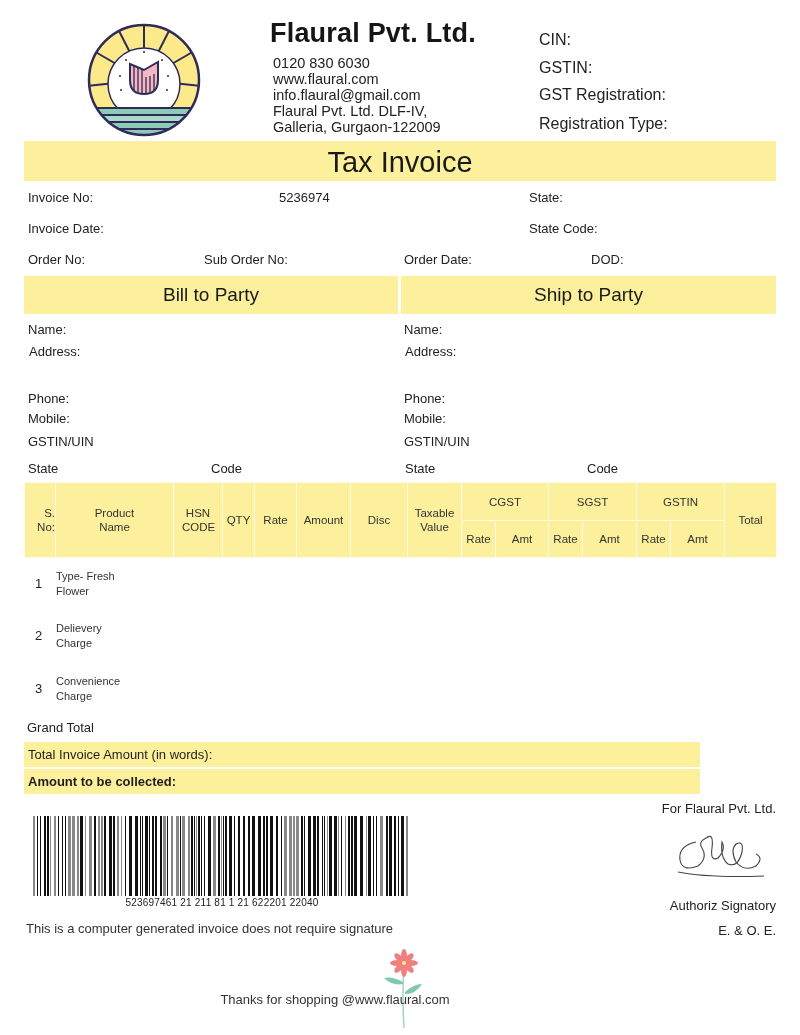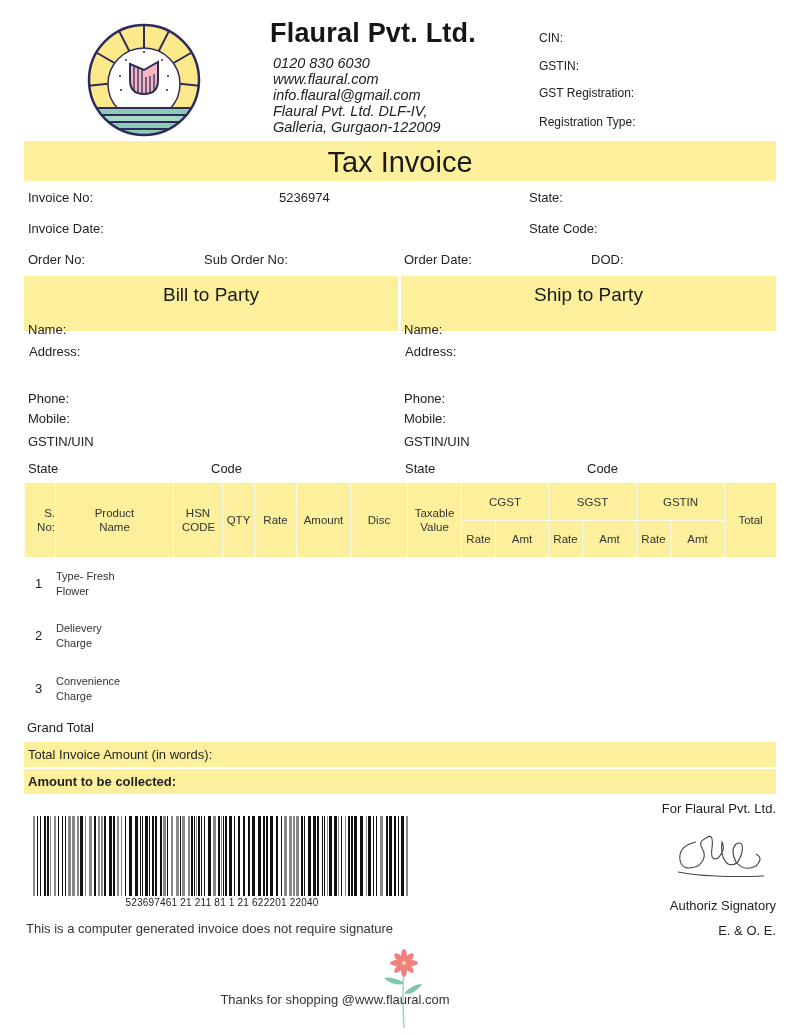--- a/index.html
+++ b/index.html
@@ -2,31 +2,31 @@
 <html><head>
 <meta charset="utf-8">
 <style>
   html, body { margin:0; padding:0; background:#ffffff; }
   body { width:800px; height:1035px; position:relative; overflow:hidden;
          font-family:"Liberation Sans", "DejaVu Sans", sans-serif; color:#1e1e1e; }
   .abs { position:absolute; }
   .yellow { background:#fdf09c; }
   .logo { left:86px; top:22px; width:116px; height:116px; }
   .company-name { left:270px; top:18px; font-size:27px; font-weight:bold; color:#151515; letter-spacing:0.2px; }
-  .contact { left:273px; top:55px; font-size:14.5px; line-height:16px; color:#222;font-style:italic; }
-  .reg { left:539px; font-size:12px; color:#222; }
+  .contact { left:273px; top:55px; font-size:14.5px; line-height:16px; color:#222; }
+  .reg { left:539px; font-size:16px; color:#222; }
   .band { left:24px; width:752px; }
   .title-band { top:141px; height:40px; text-align:center; font-size:29px; line-height:42px; color:#1a1a1a; }
   .field { font-size:13px; color:#222; }
-  .party-head { top:276px; height:55px; font-size:19px; line-height:38px; text-align:center; color:#1a1a1a; }
+  .party-head { top:276px; height:38px; font-size:19px; line-height:38px; text-align:center; color:#1a1a1a; }
   table.items { position:absolute; left:24px; top:482px; width:752px; border-collapse:collapse; table-layout:fixed; }
   table.items th { background:#fdf09c; border:1.5px solid #fffbe6; font-weight:normal; font-size:11.5px; color:#333; text-align:center; padding:0; line-height:14px; }
   .row-sno { left:35px; font-size:13px; }
   .row-name { left:56px; font-size:11px; line-height:15px; color:#333; }
-  .sum-band { left:24px; width:752px; height:25px; font-size:13px; line-height:25px; padding-left:4px; box-sizing:border-box; }
+  .sum-band { left:24px; width:676px; height:25px; font-size:13px; line-height:25px; padding-left:4px; box-sizing:border-box; }
   .barcode { left:33px; top:816px; width:378px; height:80px; }
   .bc-num { left:33px; top:897px; width:378px; text-align:center; font-size:10px; color:#222; letter-spacing:0.2px; }
   .right-txt { right:24px; font-size:13px; color:#222; text-align:right; }
 </style>
 </head>
 <body>
 
 <div class="abs logo">
   <svg width="116" height="116" viewBox="0 0 116 116">
     <defs>

